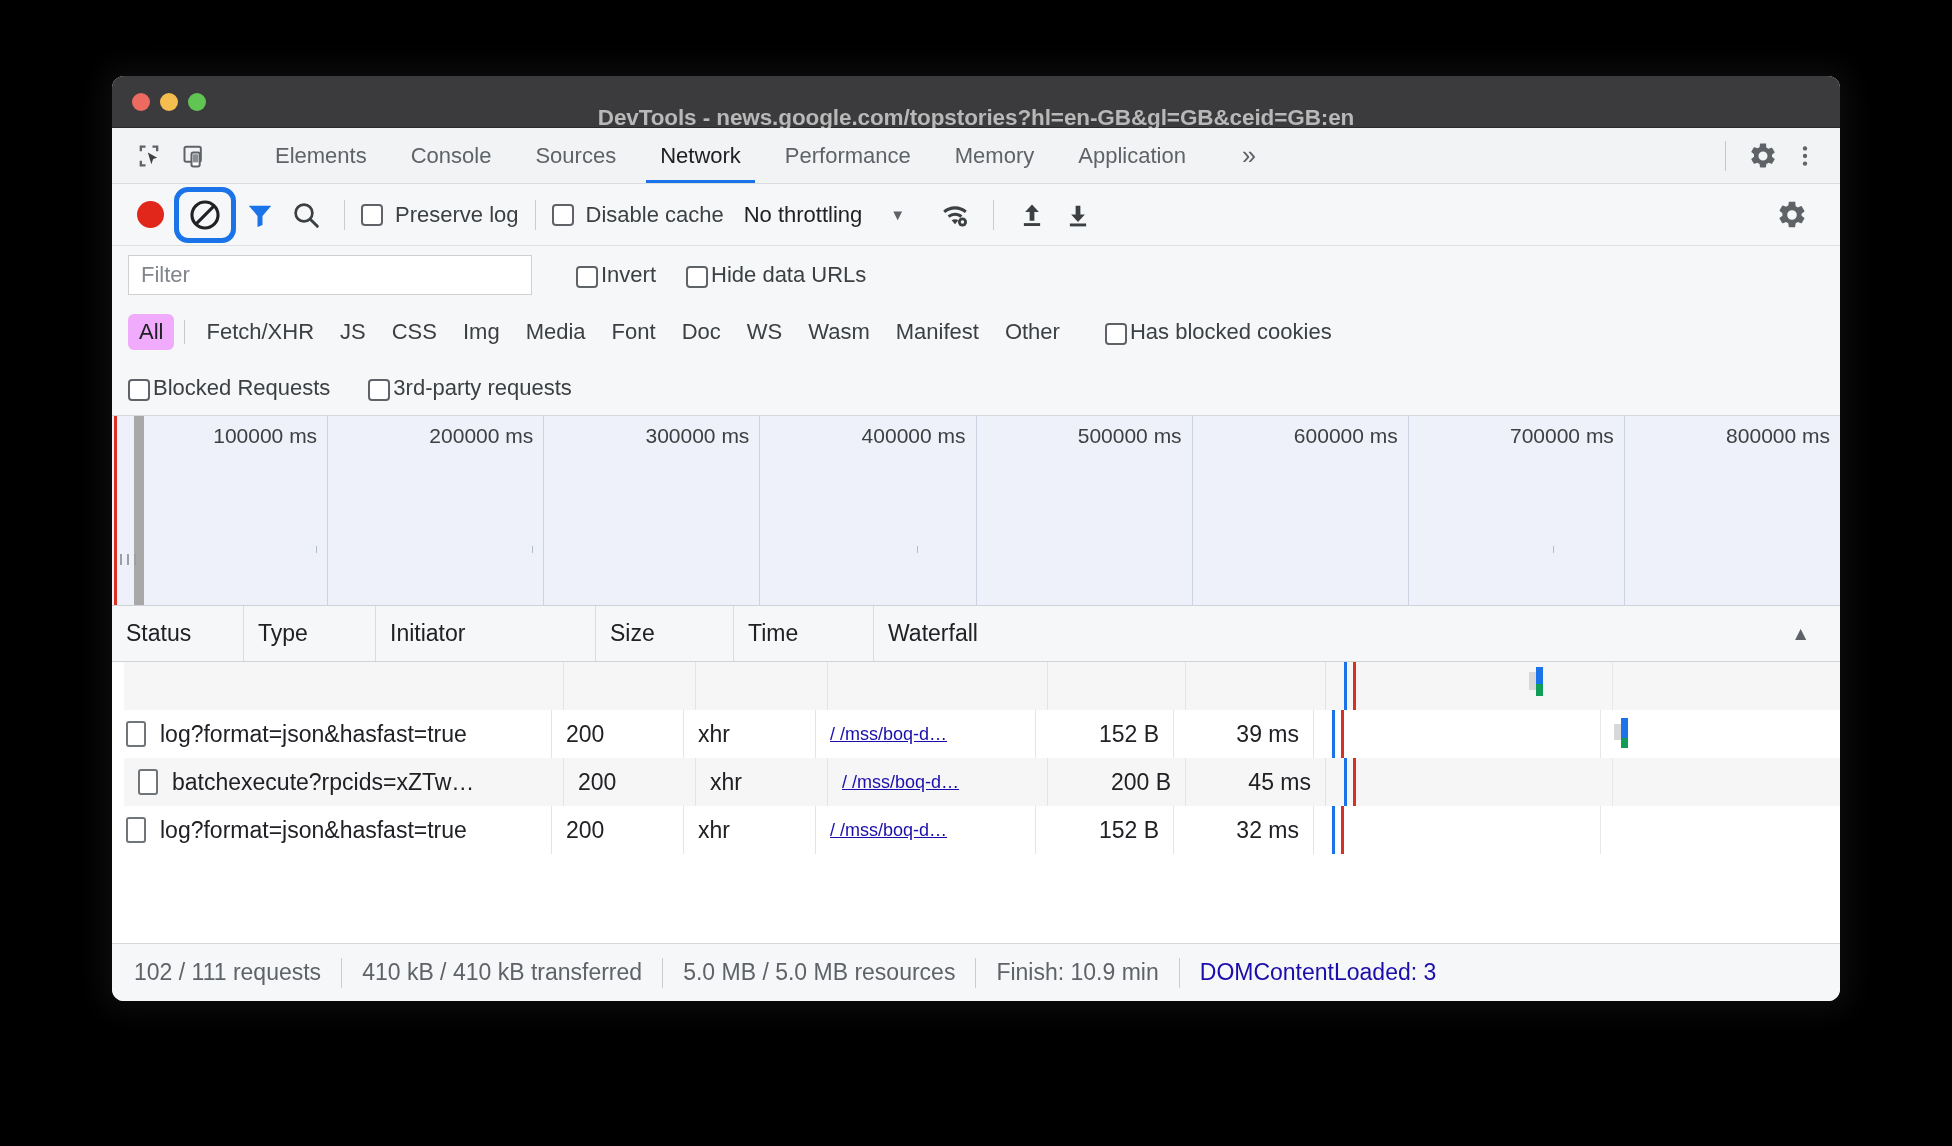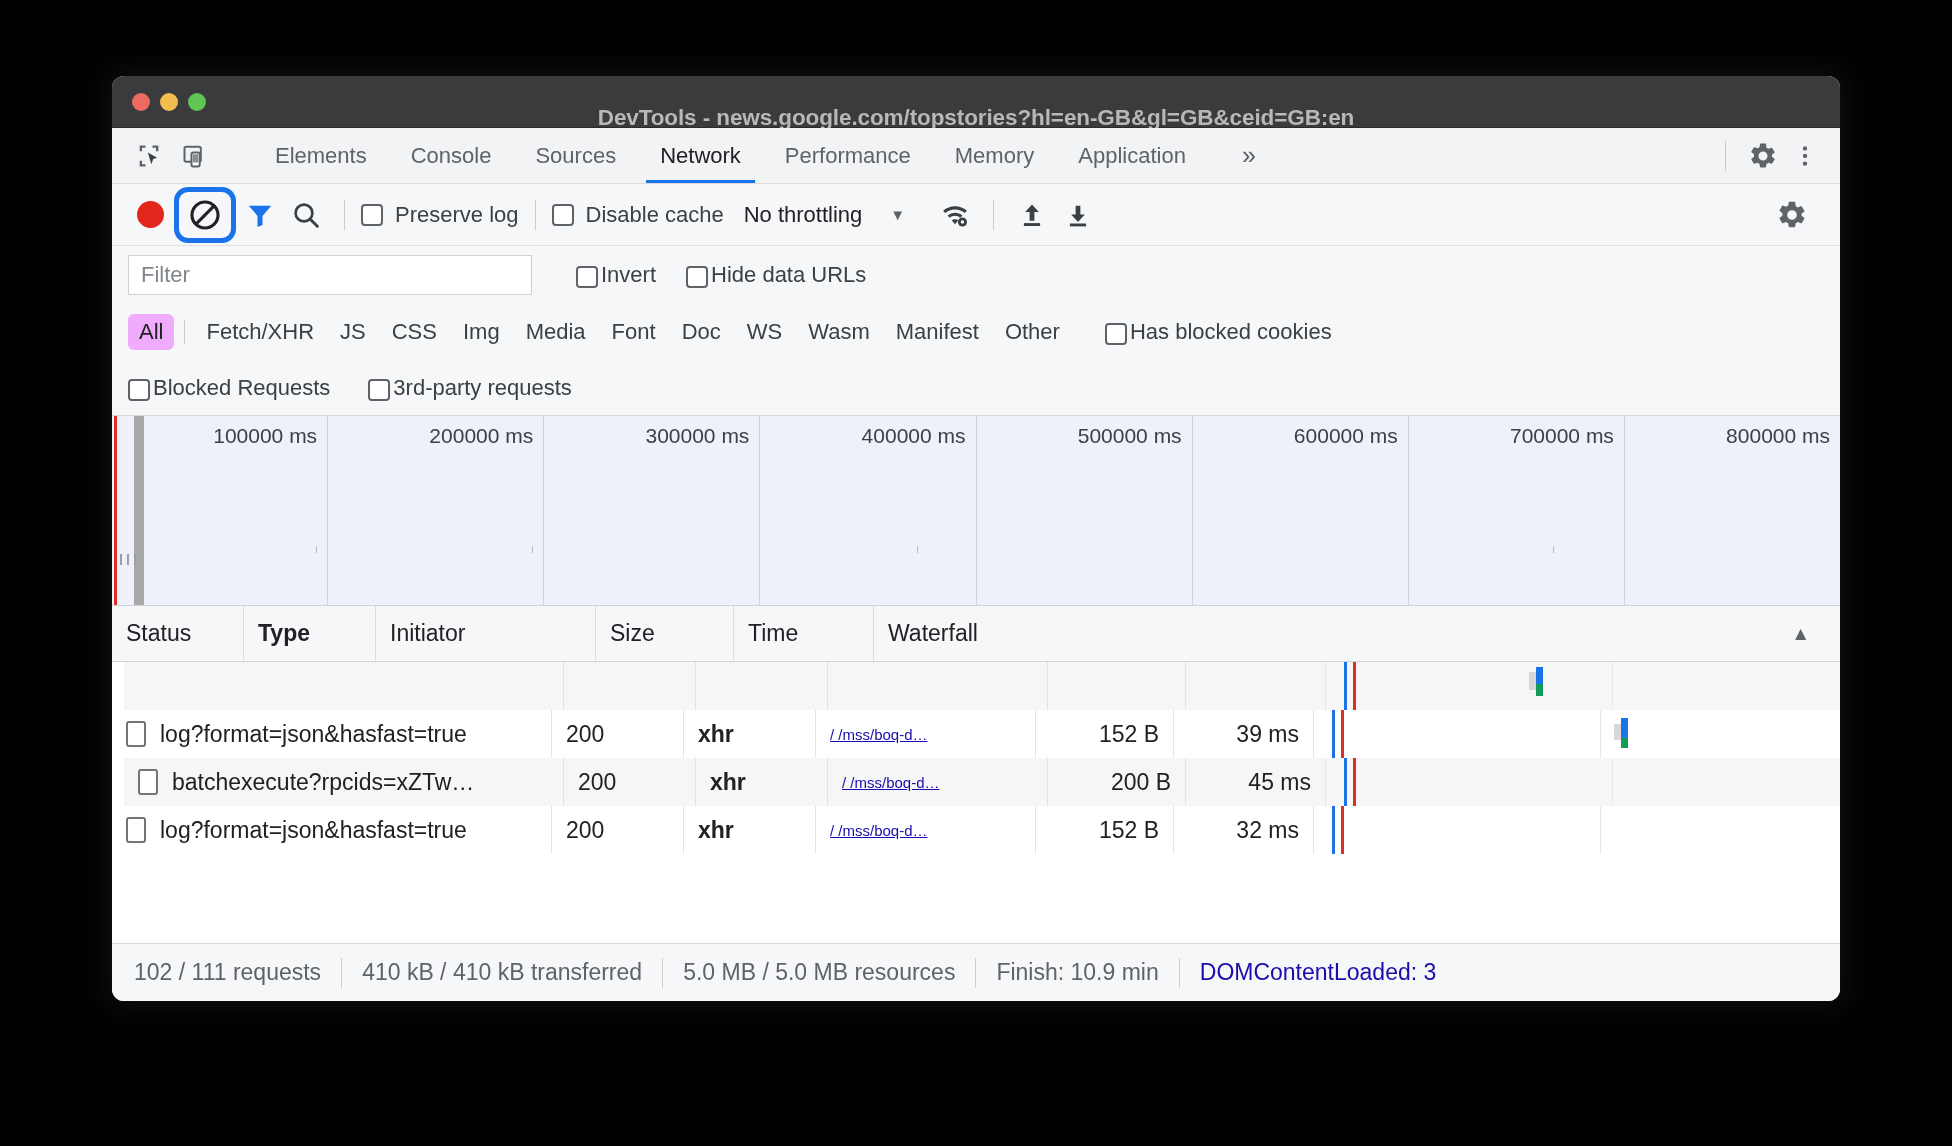--- a/index.html
+++ b/index.html
@@ -235,21 +235,21 @@
     display: flex; align-items: center;
     padding: 0 14px;
     font-size: 23px;
     color: #202124;
     border-right: 1px solid #dadce0;
     position: relative;
   }
   .th:last-child { border-right: none; }
   .col-name { width: 440px; }
   .col-status { width: 132px; }
-  .col-type { width: 132px; font-weight: bold; }
+  .col-type { width: 132px; }
   .col-initiator { width: 220px; }
   .col-size { width: 138px; }
   .col-time { width: 140px; }
   .col-waterfall { flex: 1 1 auto; }
   .sort-arrow {
     position: absolute; right: 30px; top: 50%;
     transform: translateY(-50%);
   }
 
   .trow {
@@ -273,21 +273,21 @@
   .row-cb {
     width: 20px; height: 26px;
     border: 2px solid #70757a;
     border-radius: 3px;
     background: #fff;
     flex: 0 0 auto;
   }
   .td a {
     color: #1a0dab;
     text-decoration: underline;
-    font-size: 15px;
+    font-size: 18px;
   }
   .td.waterfall {
     border-right: none;
     padding: 0;
     position: relative;
     overflow: hidden;
   }
   .wf-divider {
     position: absolute;
     top: 0; bottom: 0;

